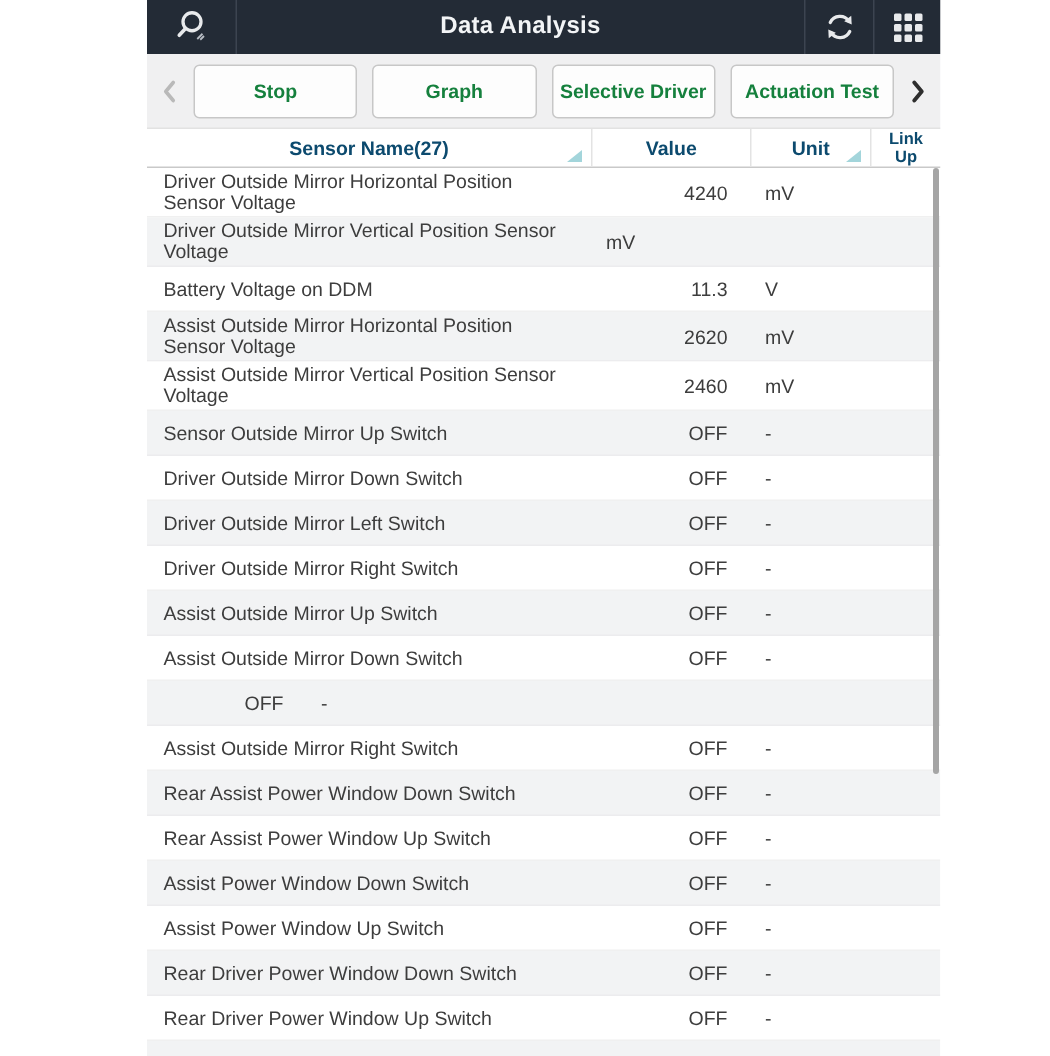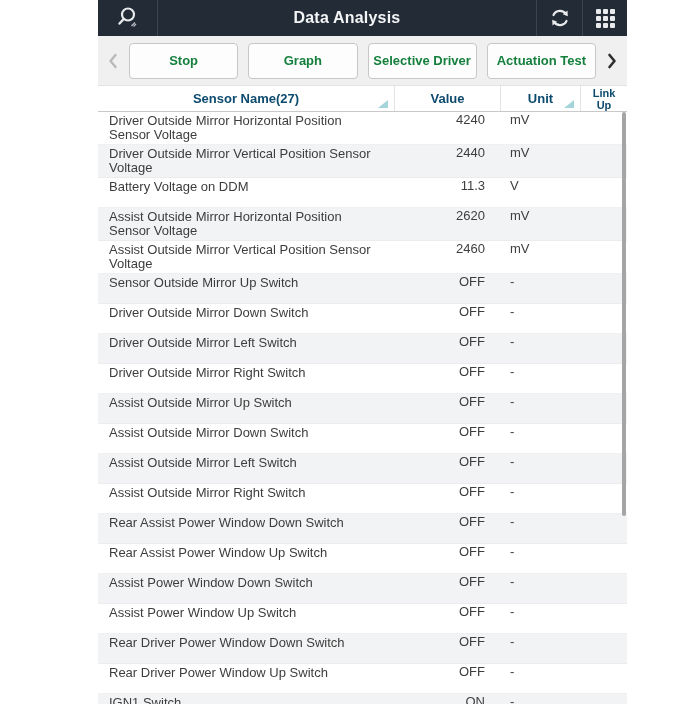--- a/index.html
+++ b/index.html
@@ -31,21 +31,21 @@
   .th + .th { border-left:1px solid #e3e3e3; }
   .th-name { width:296px; }
   .th-value { width:106px; }
   .th-unit { width:80px; }
   .th-linkup { width:47px; font-size:11px; line-height:12px; text-align:center; padding:0 4px; }
   .sort-tri { position:absolute; right:6px; bottom:3px; width:0; height:0;
               border-left:10px solid transparent; border-bottom:8px solid #a3d5db; }
 
   
   .tbody { position:relative; height:592px; overflow:hidden; }
-  .row { display:flex; min-height:30px; align-items:flex-start; background:#fff; border-bottom:1px solid #f0f0f0; cursor:pointer; }
+  .row { display:flex; min-height:30px; align-items:center; background:#fff; border-bottom:1px solid #f0f0f0; cursor:pointer; }
   .row.alt { background:#f2f3f4; border-bottom:1px solid #ececee; }
   .cell { display:flex; align-items:center; font-size:13px; color:#3d3d3d; }
   .c-name { width:296px; padding:2px 8px 2px 11px; line-height:14px; }
   .c-value { width:106px; justify-content:flex-end; padding-right:15px; }
   .c-unit { width:80px; padding-left:10px; }
   .c-linkup { width:47px; }
   .scrollbar { position:absolute; top:0; right:1px; width:4px; height:404px; background:#a5a5a5; border-radius:2px; cursor:pointer; }
 </style>
 </head>
 <body>
@@ -127,21 +127,20 @@
       <div id="rows-container">
   <div class="row">
     <div class="cell c-name">Driver Outside Mirror Horizontal Position Sensor Voltage</div>
     <div class="cell c-value">4240</div>
     <div class="cell c-unit">mV</div>
     <div class="cell c-linkup"></div>
   </div>
 
   <div class="row alt">
     <div class="cell c-name">Driver Outside Mirror Vertical Position Sensor Voltage</div>
-    <div class="cell c-value">2440</div>
     <div class="cell c-unit">mV</div>
     <div class="cell c-linkup"></div>
   </div>
 
   <div class="row">
     <div class="cell c-name">Battery Voltage on DDM</div>
     <div class="cell c-value">11.3</div>
     <div class="cell c-unit">V</div>
     <div class="cell c-linkup"></div>
   </div>
@@ -196,21 +195,20 @@
   </div>
 
   <div class="row">
     <div class="cell c-name">Assist Outside Mirror Down Switch</div>
     <div class="cell c-value">OFF</div>
     <div class="cell c-unit">-</div>
     <div class="cell c-linkup"></div>
   </div>
 
   <div class="row alt">
-    <div class="cell c-name">Assist Outside Mirror Left Switch</div>
     <div class="cell c-value">OFF</div>
     <div class="cell c-unit">-</div>
     <div class="cell c-linkup"></div>
   </div>
 
   <div class="row">
     <div class="cell c-name">Assist Outside Mirror Right Switch</div>
     <div class="cell c-value">OFF</div>
     <div class="cell c-unit">-</div>
     <div class="cell c-linkup"></div>

